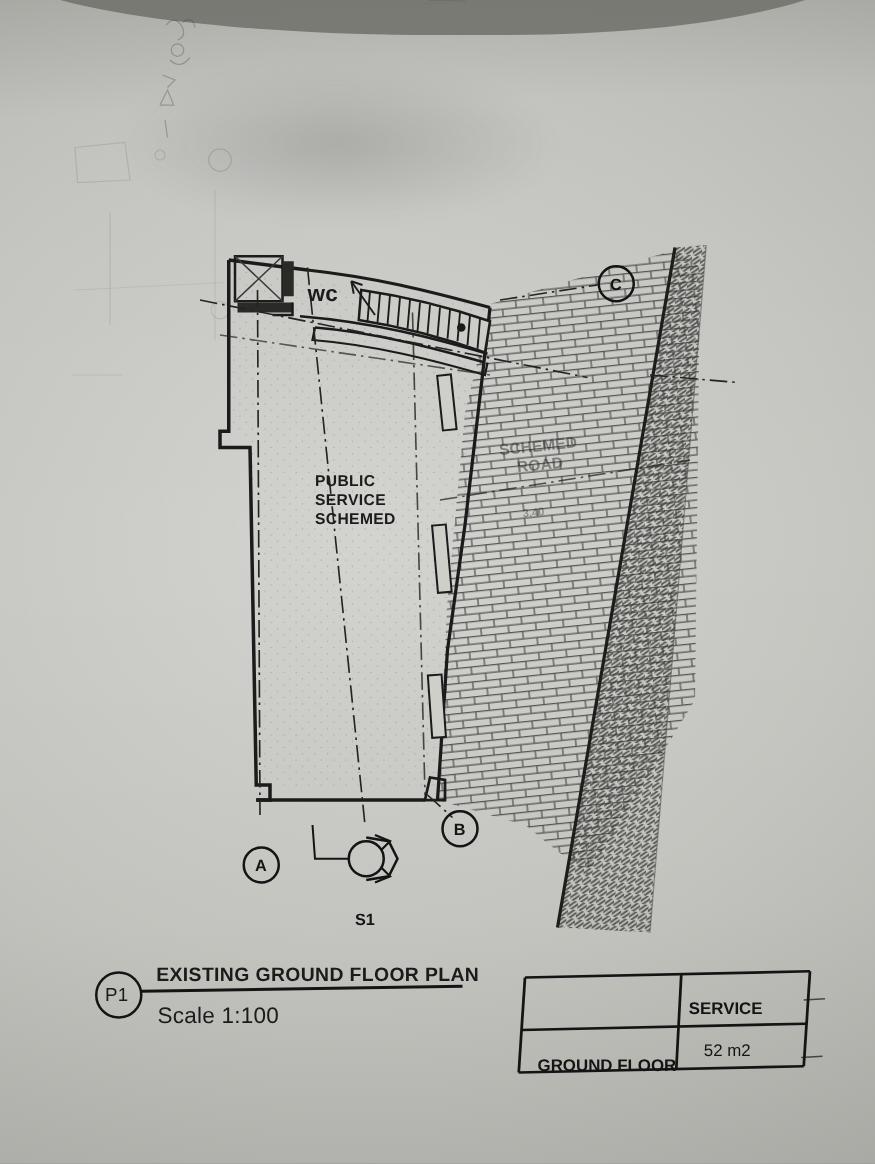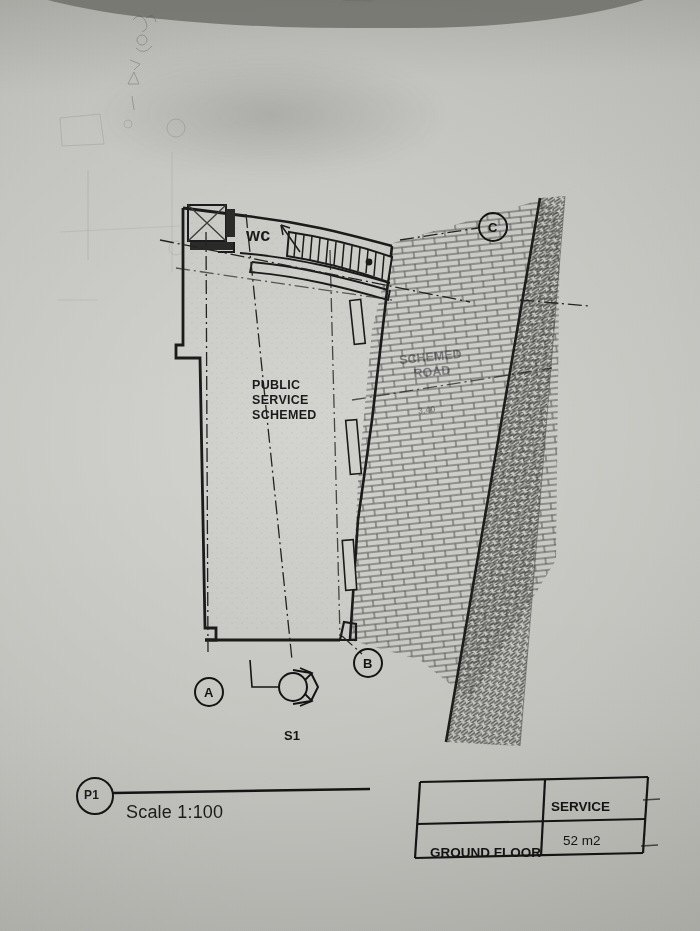--- a/index.html
+++ b/index.html
@@ -28,21 +28,21 @@
     position:absolute;left:60px;top:40px;width:420px;height:150px;
     background:radial-gradient(60% 60% at 50% 50%, rgba(80,80,78,.22), rgba(80,80,78,0) 70%);
     filter:blur(6px);
   }
   .svglayer{position:absolute;left:0;top:0;width:700px;height:931px;}
   .lbl{position:absolute;color:#1b1b1b;letter-spacing:.2px;}
   .ghost{position:absolute;color:rgba(40,40,40,.30);}
   
   #titletxt{left:125px;top:772px;font-size:15.5px;font-weight:bold;letter-spacing:.3px;}
   #scaletxt{left:126px;top:802px;font-size:18px;font-weight:normal;}
-  #p1txt{left:84px;top:788px;font-size:12px;font-weight:bold;text-align:right;}
+  #p1txt{left:84px;top:788px;font-size:15px;font-weight:normal;text-align:right;}
   
   #roomlbl{left:252px;top:378px;font-size:12.5px;font-weight:bold;line-height:15px;letter-spacing:.3px;}
   #wclbl{left:246px;top:225px;font-size:18px;font-weight:bold;}
   
   #roadlbl{left:400px;top:350px;font-size:12.5px;font-weight:bold;line-height:15px;
            color:rgba(30,30,30,.46);transform:rotate(-6deg);text-align:center;}
   #roaddim{left:418px;top:405px;font-size:9px;font-weight:bold;color:rgba(30,30,30,.38);transform:rotate(-6deg);}
   
   .mk{position:absolute;font-size:13px;font-weight:bold;color:#141414;}
   
@@ -226,20 +226,21 @@
       <path d="M545,780 L541,856"></path>
       <path d="M648,777 L643,853"></path>
     </g>
     <g fill="none" stroke="#141414" stroke-width="1.4" opacity=".7">
       <path d="M643,800 L660,799"></path>
       <path d="M641,846 L658,845"></path>
     </g>
   </svg>
 
   <div class="lbl" id="p1txt">P1</div>
+  <div class="lbl" id="titletxt">EXISTING GROUND  FLOOR PLAN</div>
   <div class="lbl" id="scaletxt">Scale 1:100</div>
 
   <div class="lbl" id="roomlbl">
     <div>PUBLIC</div>
     <div>SERVICE</div>
     <div>SCHEMED</div>
   </div>
 
   <div class="lbl" id="wclbl">wc</div>
 

